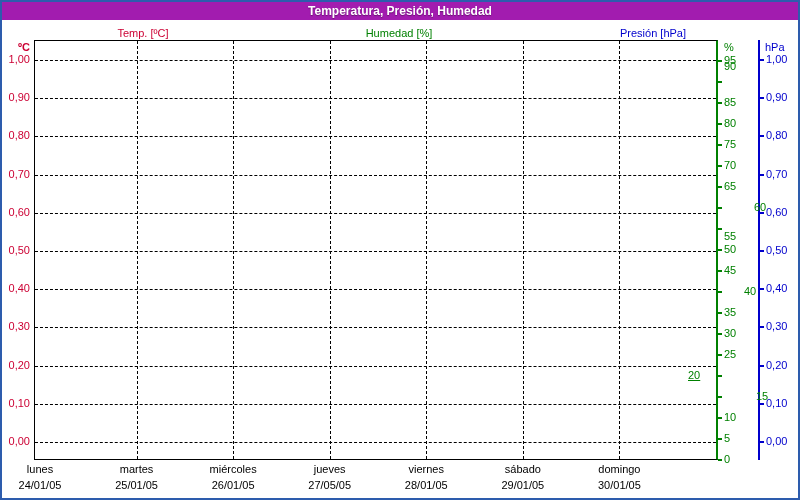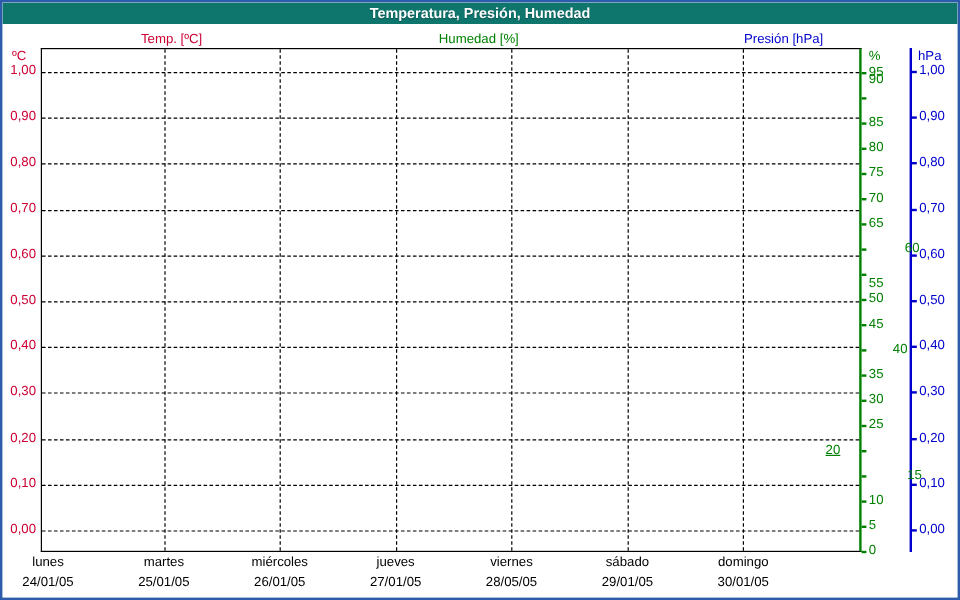--- a/index.html
+++ b/index.html
@@ -29,37 +29,37 @@
     position: absolute; left: 32px; top: 38px; width: 684px; height: 420px;
     border: 1px solid #000000;
     border-right: 2px solid #008000;
     background: transparent;
   }
   .axis-line-pressure {
     position: absolute; left: 756px; top: 38px; width: 2px; height: 420px;
     background: #0000cc;
   }
   .unit-label { position: absolute; font-size: 11px; line-height: 12px; white-space: nowrap; }
-  .unit-temp { left: 0; top: 39px; width: 28px; text-align: center; color: #cc0033; }
+  .unit-temp { left: 0; top: 39px; width: 28px; text-align: right; color: #cc0033; font-weight: bold; }
   .unit-humidity { left: 722px; top: 39px; color: #008000; }
   .unit-pressure { left: 763px; top: 39px; color: #0000cc; }
   
   .hgrid { position: absolute; height: 0; border-top: 1px dashed #000000; }
   .vgrid { position: absolute; width: 0; border-left: 1px dashed #000000; }
   .tick { position: absolute; height: 2px; }
   .tick-label { position: absolute; font-size: 11px; line-height: 13px; white-space: nowrap; }
   .day-label { position: absolute; width: 96px; text-align: center; font-size: 11px; line-height: 13px; color: #000000; white-space: nowrap; }
 </style>
 </head>
 <body>
 
 <div class="window" style="border-color: rgb(45, 92, 173);">
   <div class="stage">
 
-    <div class="titlebar" style="background: #0f766e; color: rgb(255, 255, 255);">Temperatura, Presión, Humedad</div>
+    <div class="titlebar" style="background: #a21caf; color: rgb(255, 255, 255);">Temperatura, Presión, Humedad</div>
 
     <span class="legend-item" style="left: 141px; color: rgb(204, 0, 51);">Temp. [ºC]</span>
     <span class="legend-item" style="left: 397px; color: rgb(0, 128, 0);">Humedad [%]</span>
     <span class="legend-item" style="left: 651px; color: rgb(0, 0, 204);">Presión [hPa]</span>
 
     <div class="plot-area" style="border-right-color: rgb(0, 128, 0);"></div>
 
     <div class="axis-line-pressure" style="background: rgb(0, 0, 204);"></div>
 
     <span class="unit-label unit-temp" style="color: rgb(204, 0, 51);">ºC</span>
@@ -155,21 +155,21 @@
       <div class="vgrid" style="left: 424.28px; top: 39px; height: 418px; border-left-color: rgb(0, 0, 0);"></div>
       <div class="vgrid" style="left: 520.85px; top: 39px; height: 418px; border-left-color: rgb(0, 0, 0);"></div>
       <div class="vgrid" style="left: 617.42px; top: 39px; height: 418px; border-left-color: rgb(0, 0, 0);"></div>
       <div class="day-label" style="left: -10px; top: 461px; color: rgb(0, 0, 0);">lunes</div>
       <div class="day-label" style="left: -10px; top: 477px; color: rgb(0, 0, 0);">24/01/05</div>
       <div class="day-label" style="left: 86.57px; top: 461px; color: rgb(0, 0, 0);">martes</div>
       <div class="day-label" style="left: 86.57px; top: 477px; color: rgb(0, 0, 0);">25/01/05</div>
       <div class="day-label" style="left: 183.14px; top: 461px; color: rgb(0, 0, 0);">miércoles</div>
       <div class="day-label" style="left: 183.14px; top: 477px; color: rgb(0, 0, 0);">26/01/05</div>
       <div class="day-label" style="left: 279.71px; top: 461px; color: rgb(0, 0, 0);">jueves</div>
-      <div class="day-label" style="left: 279.71px; top: 477px; color: rgb(0, 0, 0);">27/01/05</div>
+      <div class="day-label" style="left: 279.71px; top: 477px; color: rgb(0, 0, 0);">27/05/05</div>
       <div class="day-label" style="left: 376.28px; top: 461px; color: rgb(0, 0, 0);">viernes</div>
-      <div class="day-label" style="left: 376.28px; top: 477px; color: rgb(0, 0, 0);">28/05/05</div>
+      <div class="day-label" style="left: 376.28px; top: 477px; color: rgb(0, 0, 0);">28/01/05</div>
       <div class="day-label" style="left: 472.85px; top: 461px; color: rgb(0, 0, 0);">sábado</div>
       <div class="day-label" style="left: 472.85px; top: 477px; color: rgb(0, 0, 0);">29/01/05</div>
       <div class="day-label" style="left: 569.42px; top: 461px; color: rgb(0, 0, 0);">domingo</div>
       <div class="day-label" style="left: 569.42px; top: 477px; color: rgb(0, 0, 0);">30/01/05</div>
     </div>
 </div>
 
 </body></html>

